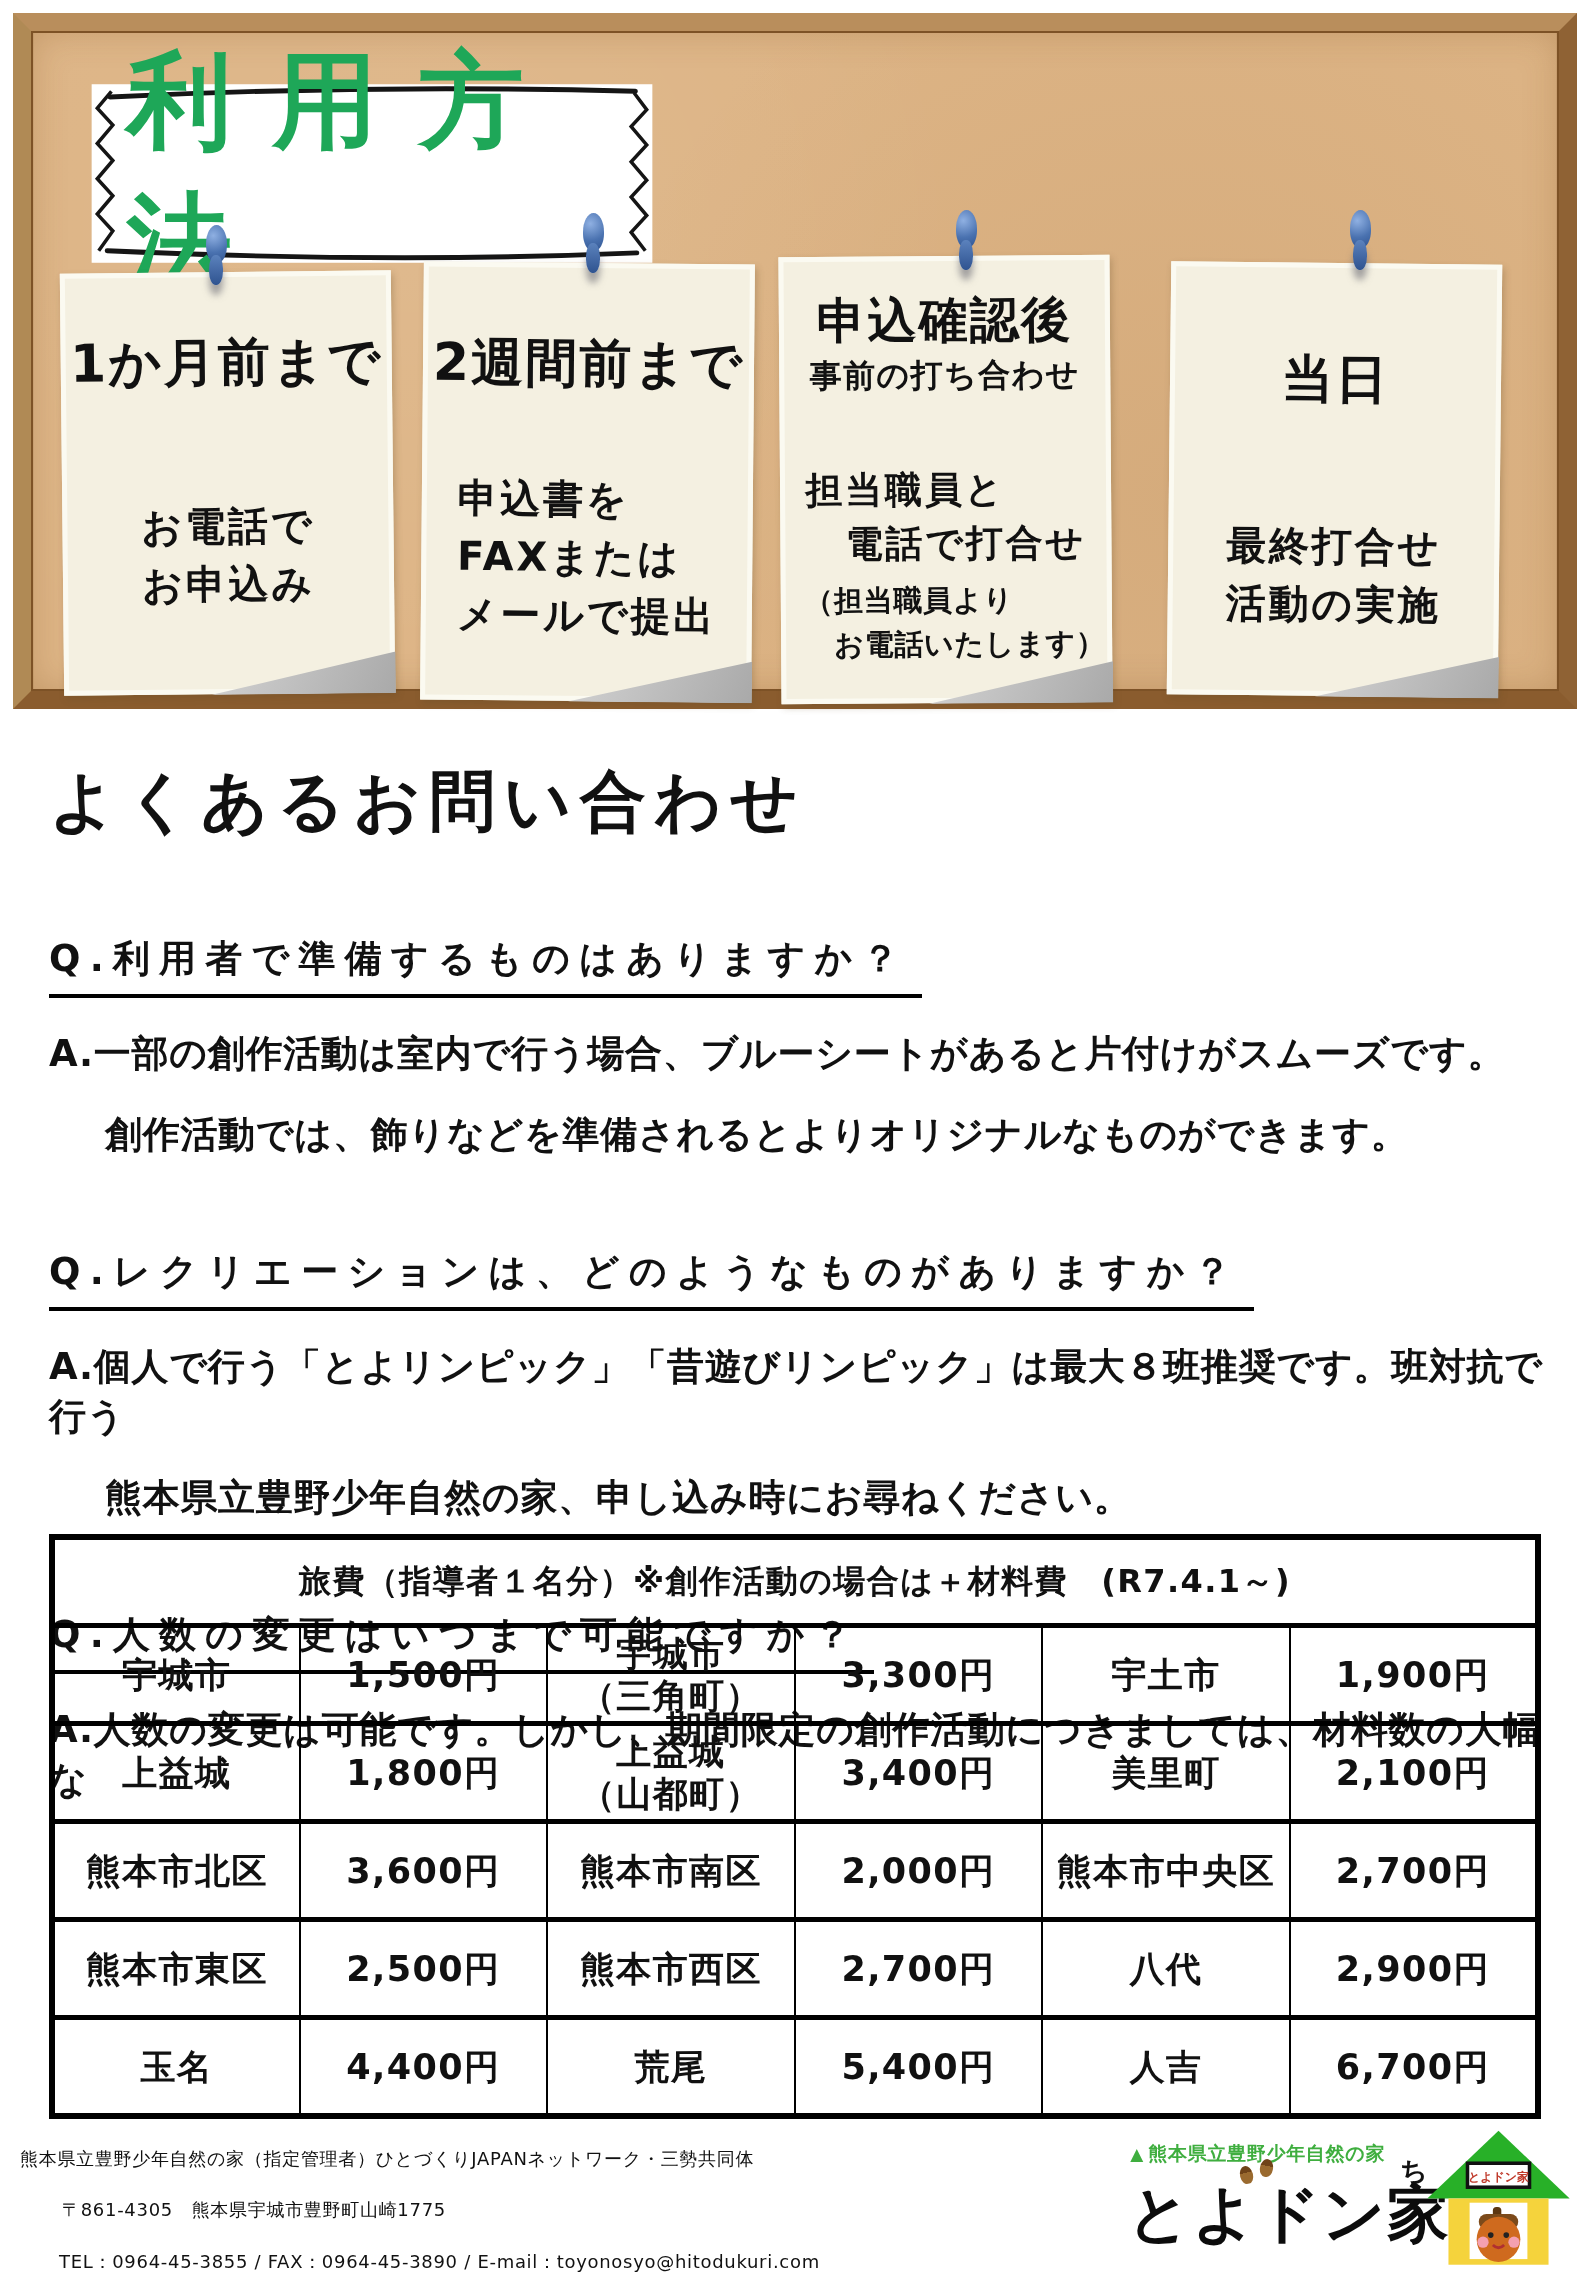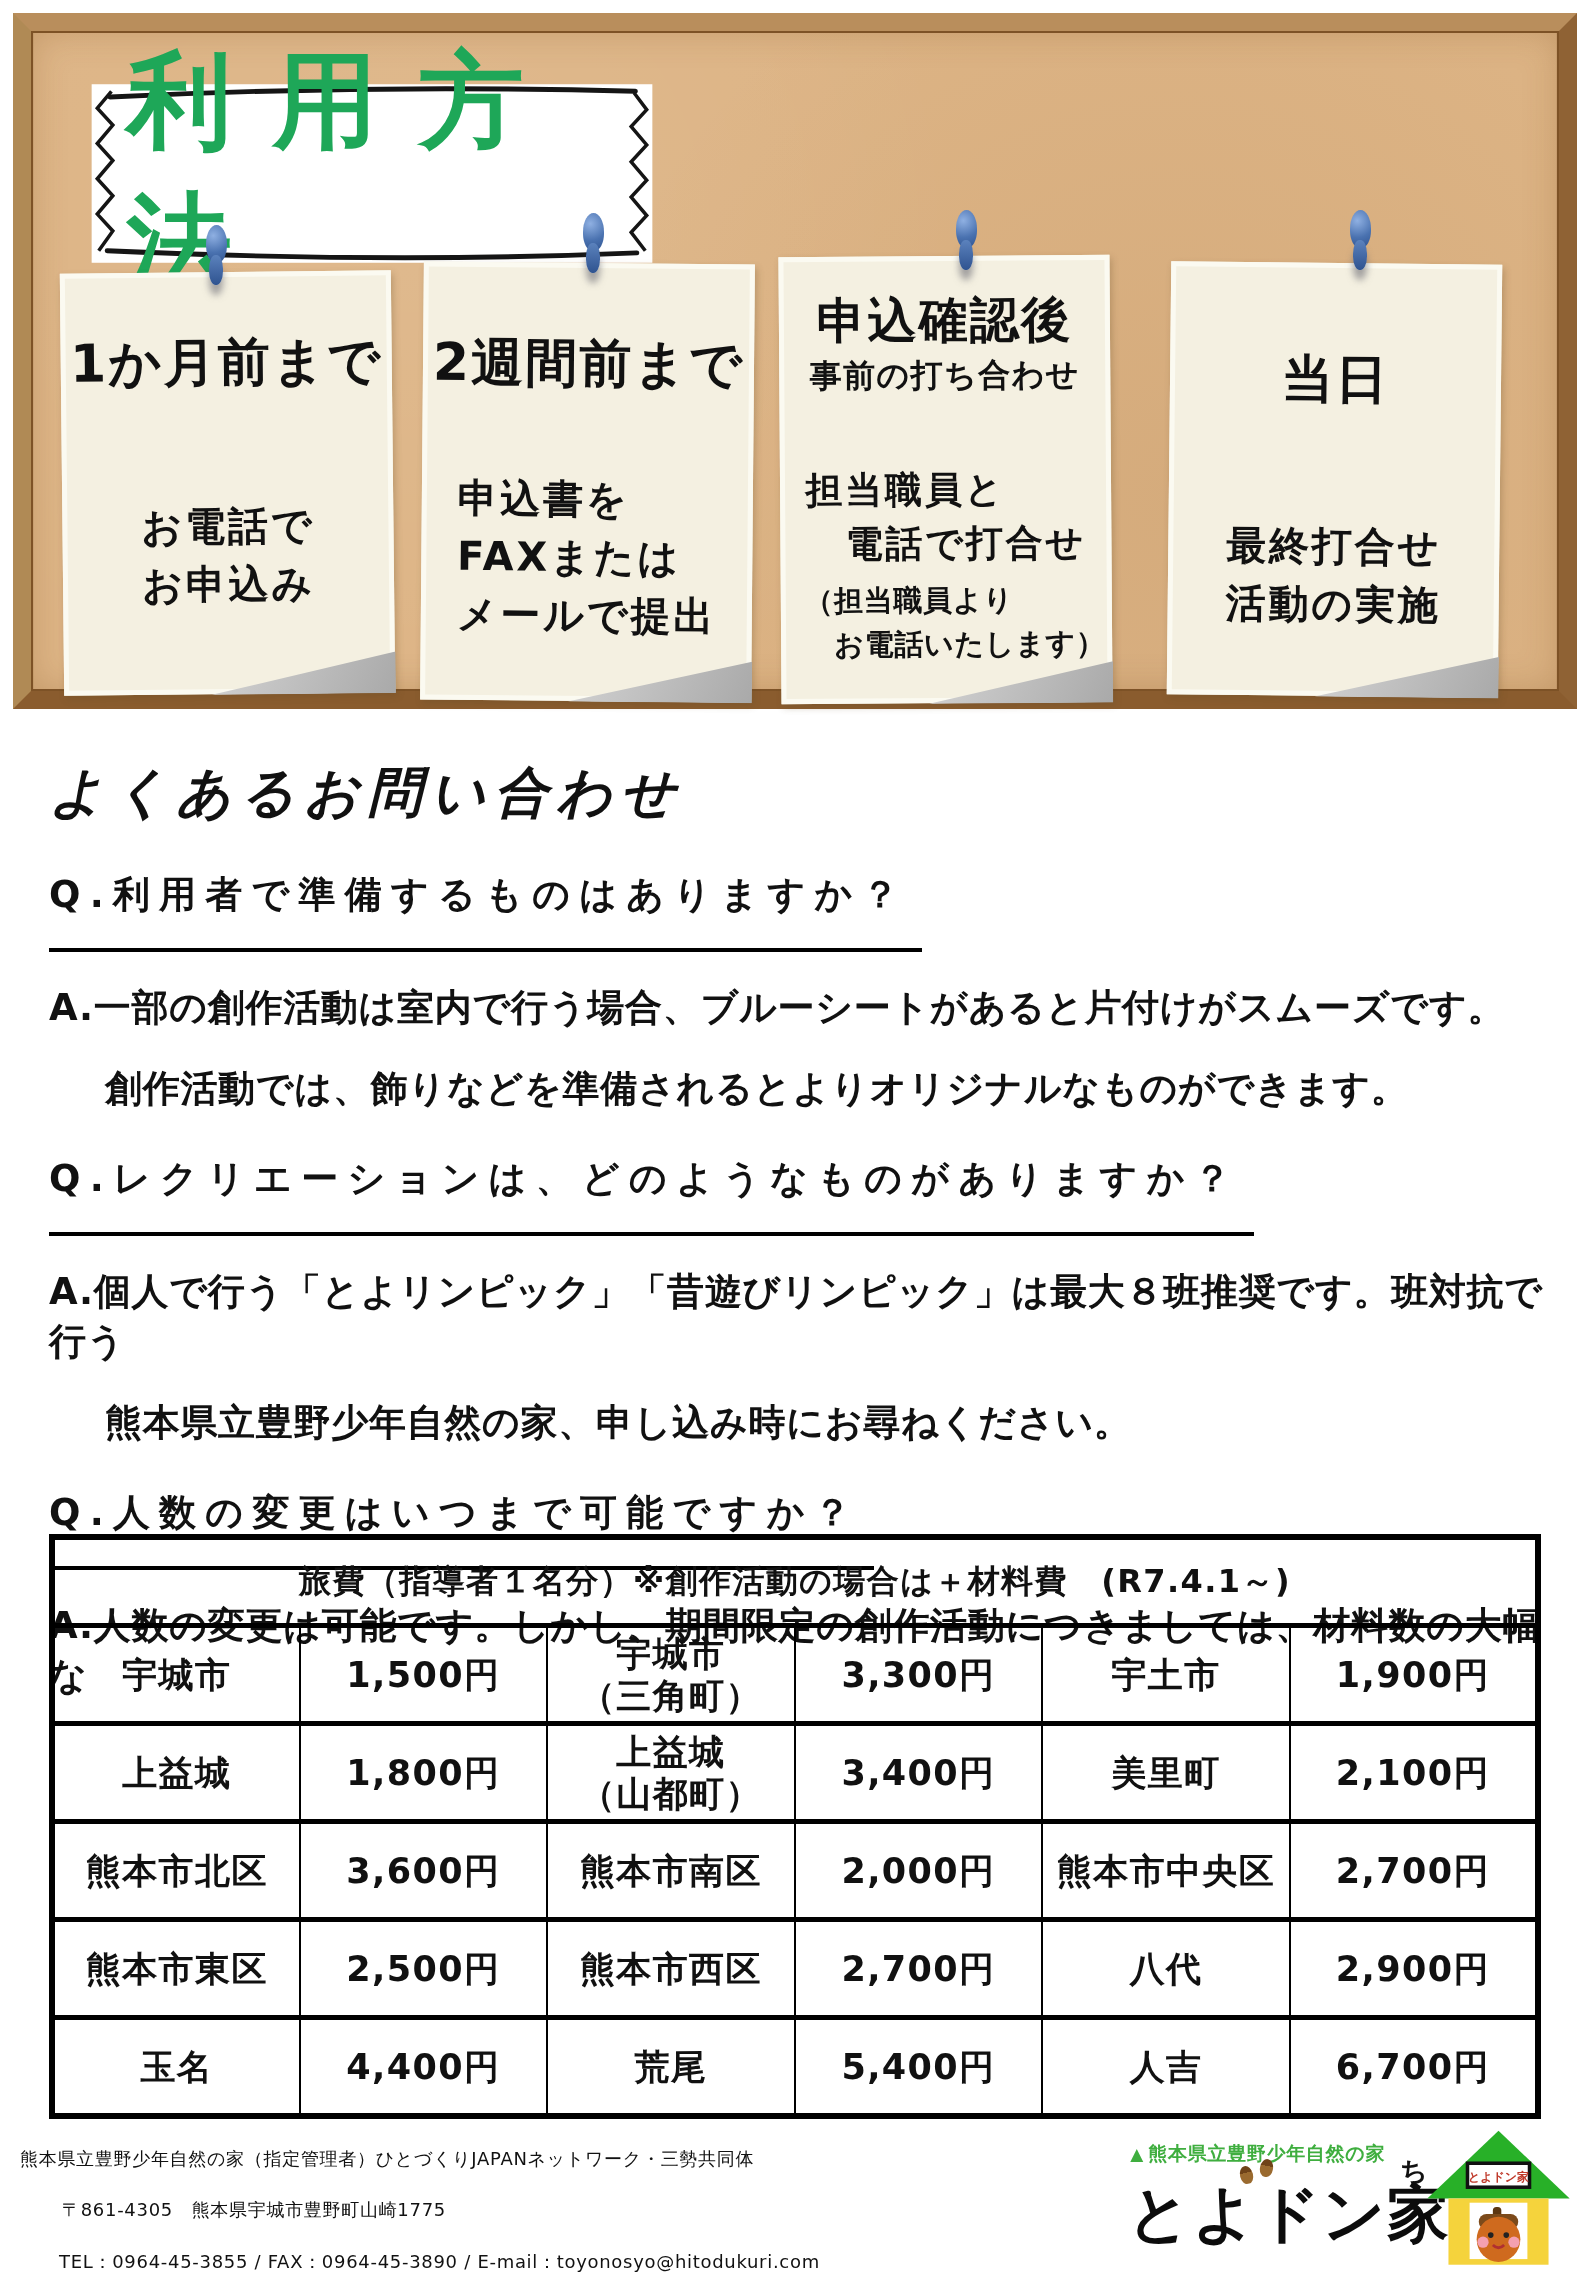--- a/index.html
+++ b/index.html
@@ -69,25 +69,25 @@
   .note1 .note-body{margin-top:106px;}
   .note2 .note-title{margin-top:67px;}
   .note2 .note-body{margin-top:78px;}
   .note3 .note-title{margin-top:32.5px;font-size:49px;}
   .note3 .note-body{margin-top:65px;font-size:37px;}
   .note4 .note-title{margin-top:83px;}
   .note4 .note-body{margin-top:109px;}
 
   
   .faq{position:absolute;left:49px;top:757px;width:1497px;}
-  .faq-heading{font-size:54px;font-weight:700;letter-spacing:8.5px;font-style:italic;}
+  .faq-heading{font-size:66px;font-weight:700;letter-spacing:8.5px;}
   .qa{margin-top:40px;}
   .q{
     display:inline-block;font-size:37px;font-weight:700;letter-spacing:9.2px;
-    border-bottom:4.2px solid #000;padding-bottom:28px;padding-right:14px;
+    border-bottom:4.2px solid #000;padding-bottom:10px;padding-right:14px;margin-top:47px;
   }
   .a-line{font-size:37px;font-weight:700;letter-spacing:0.7px;margin-top:31px;}
   .indent{margin-left:56px;}
 
   
   .fee-table{
     position:absolute;left:49px;top:1534px;width:1492px;
     border-collapse:collapse;table-layout:fixed;border:6.4px solid #000;
   }
   .fee-table td{

